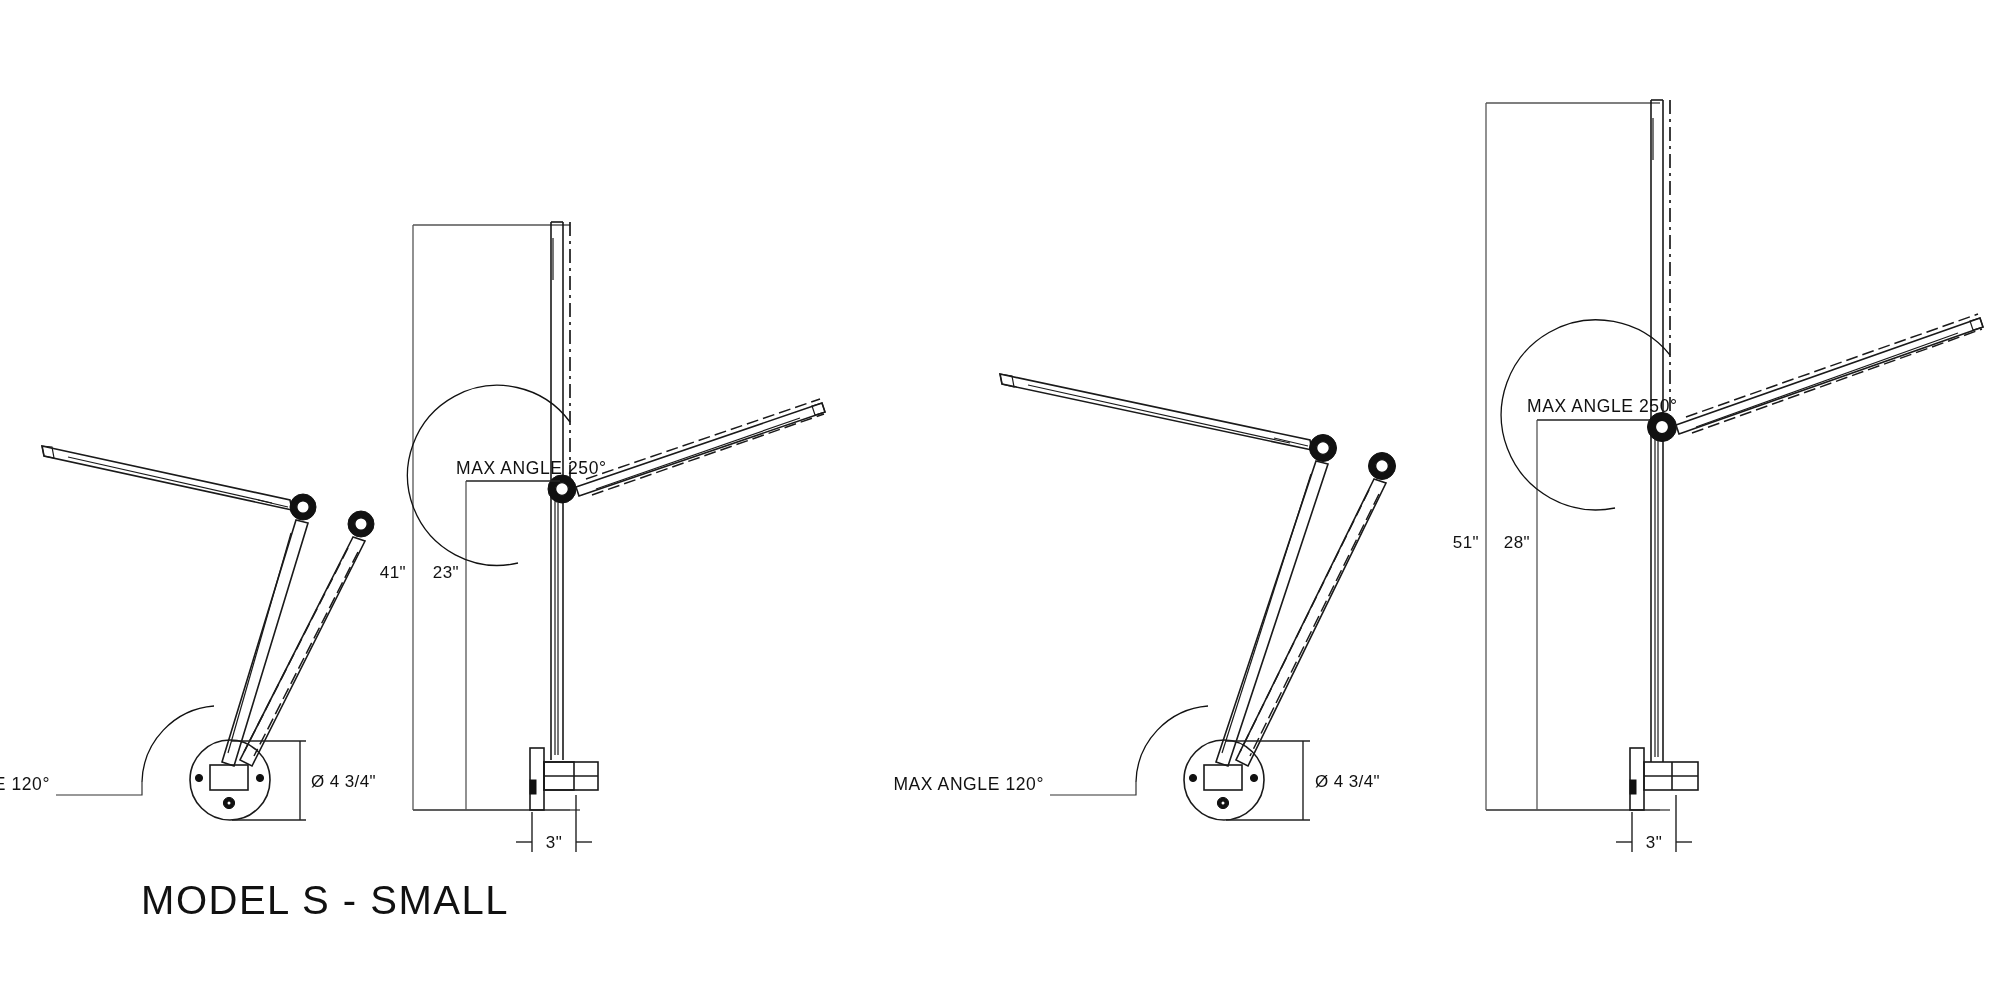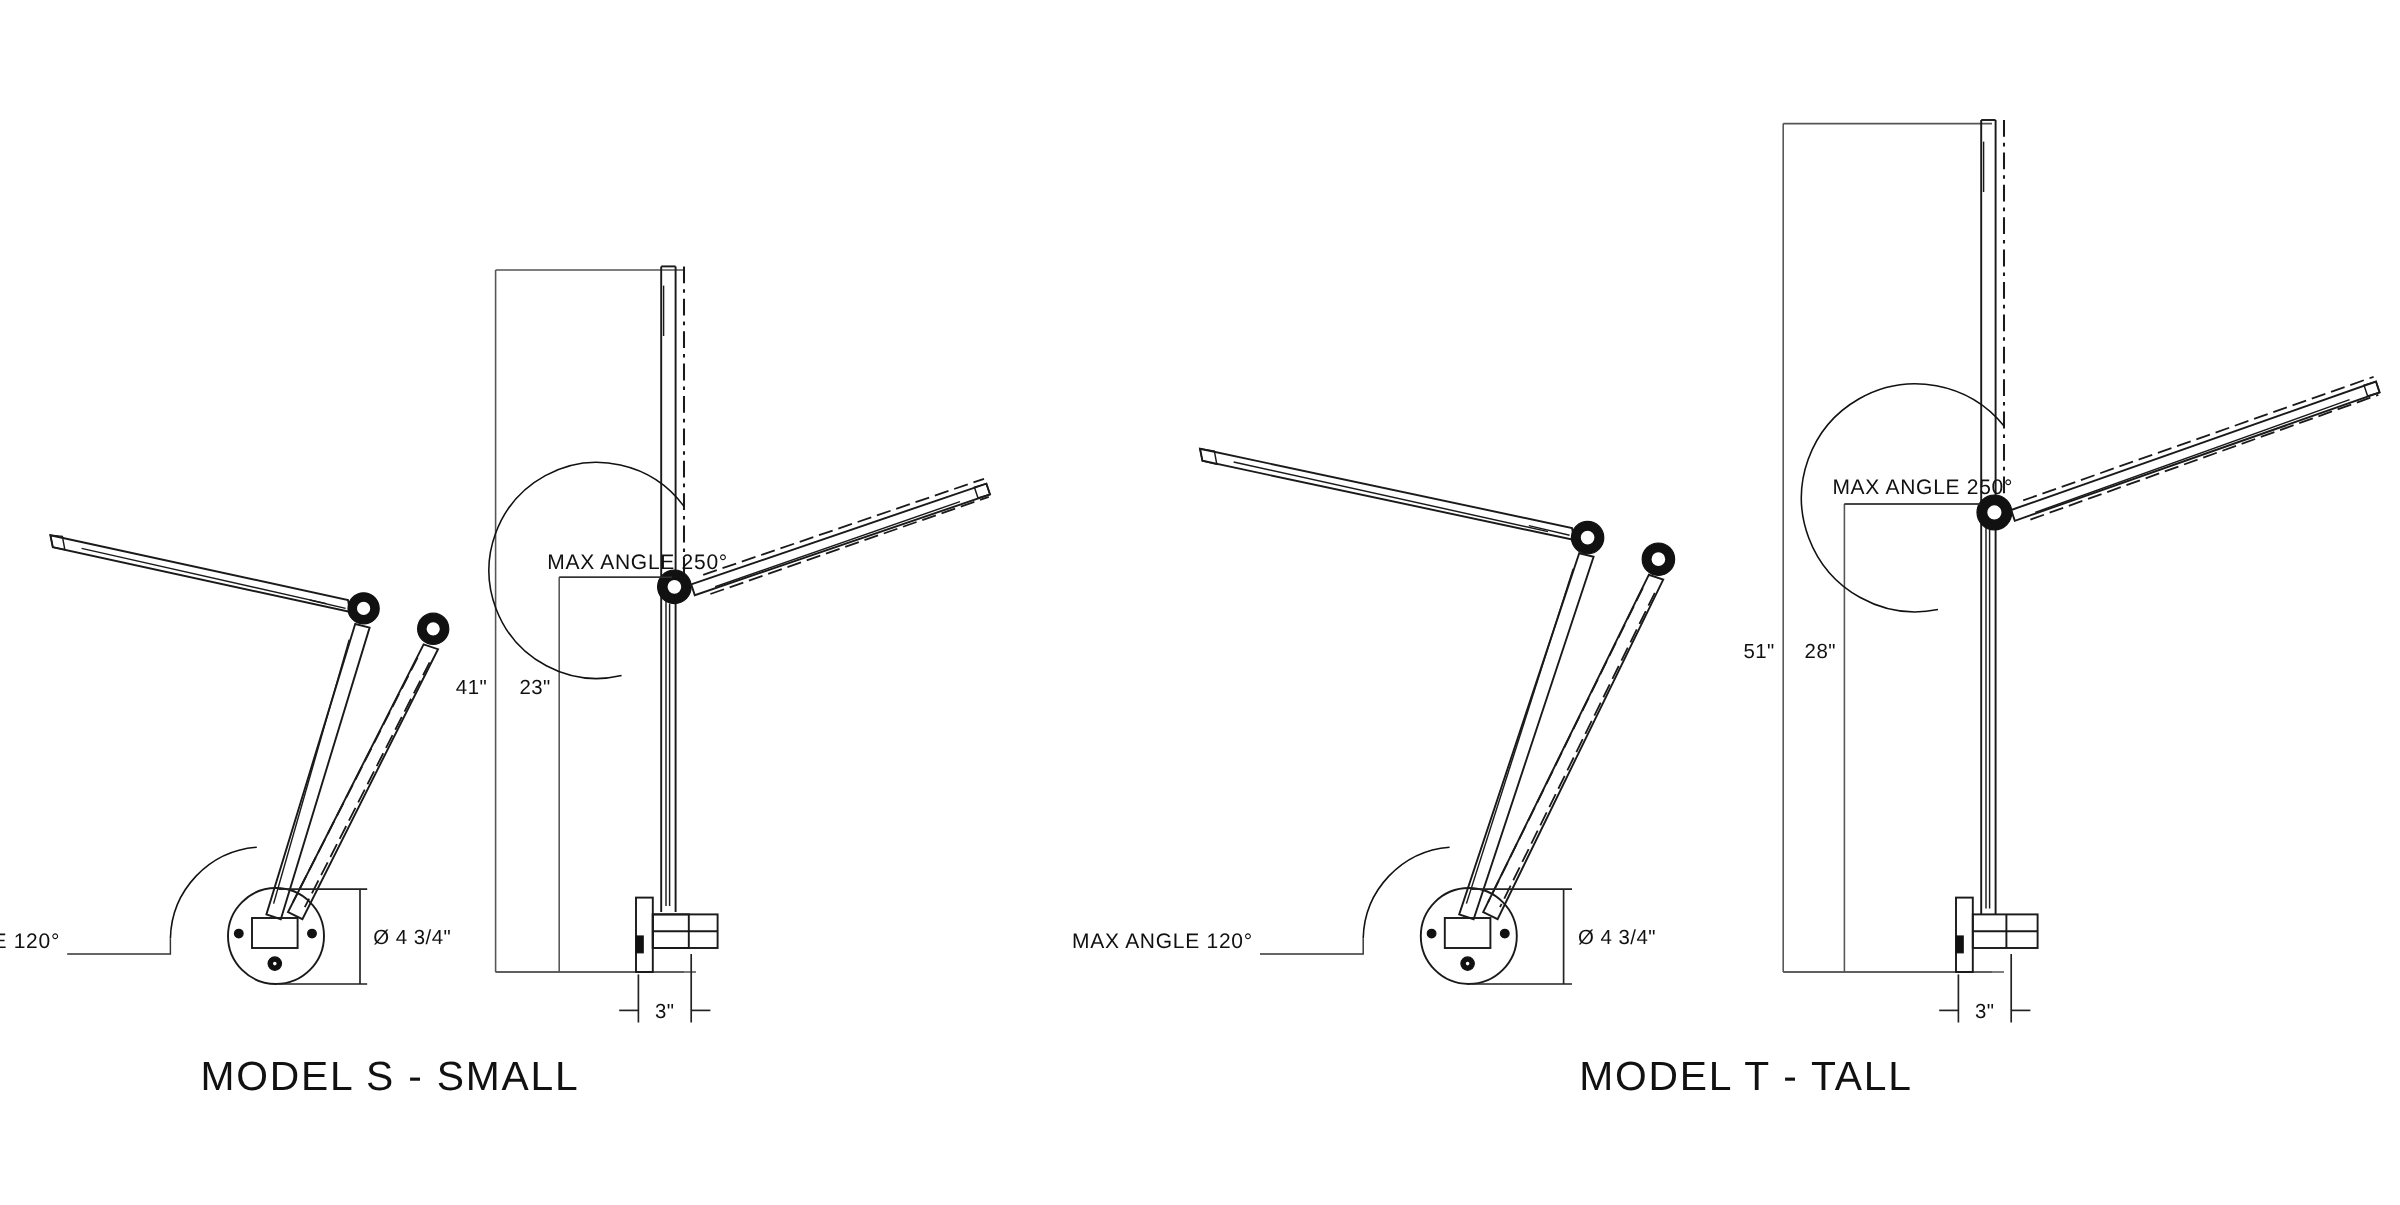--- a/index.html
+++ b/index.html
@@ -51,21 +51,21 @@
   }
   .anglelabel {
     font-family: "Liberation Sans", sans-serif;
     font-size: 17.5px;
     fill: #111111;
     letter-spacing: 0.6px;
   }
   .modeltitle {
     position: absolute;
     font-family: "Liberation Sans", sans-serif;
-    font-size: 34px;
+    font-size: 40px;
     font-weight: 400;
     color: #111111;
     letter-spacing: 1.5px;
     white-space: nowrap;
     text-align: center;
   }
 </style>
 </head>
 <body>
 
@@ -302,15 +302,14 @@
         <path class="ln-dim-d" d="M 1676,795 L 1676,852"></path>
         <path class="ln-dim-d" d="M 1616,842 L 1632,842"></path>
         <path class="ln-dim-d" d="M 1676,842 L 1692,842"></path>
       </g>
       <text class="dimtext" x="1654" y="848" text-anchor="middle">3"</text>
     </g>
   </svg>
 
   <div class="modeltitle" style="left:0; top:878px; width:650px;">MODEL S - SMALL</div>
 
-  <div class="modeltitle" style="left:1130px; top:878px; width:650px;">MODEL T - TALL</div>
 
 </div>
 
 </body></html>

